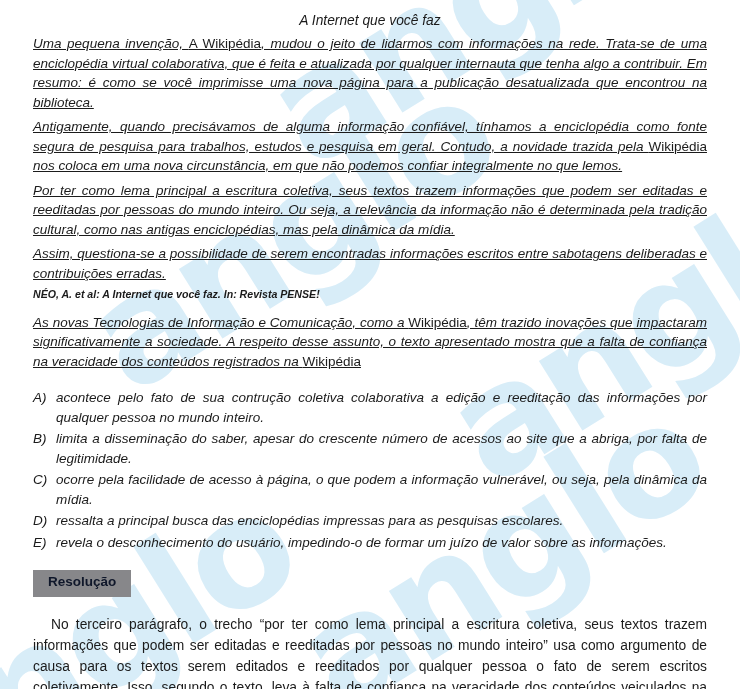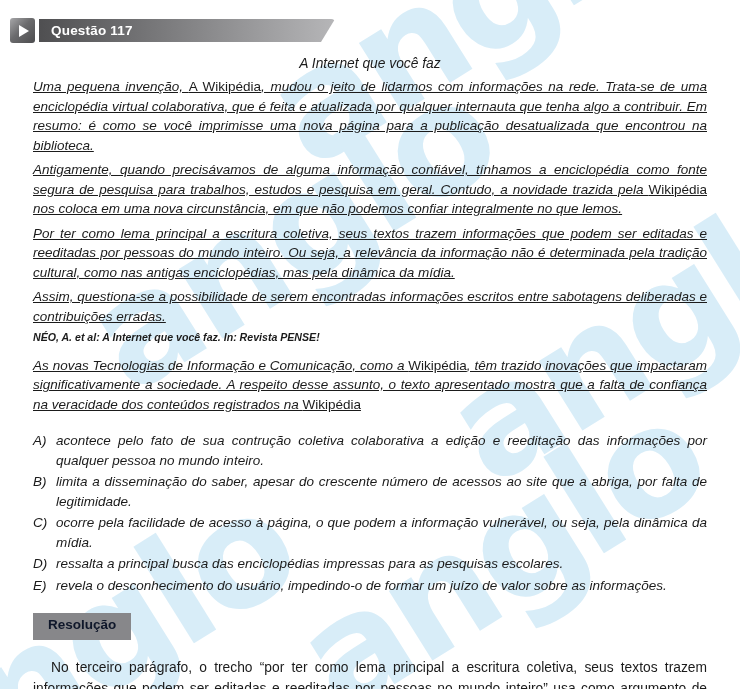--- a/index.html
+++ b/index.html
@@ -111,28 +111,20 @@
 <div class="page">
 
   <div class="wm-layer">
     <span class="wm wm1">anglo</span>
     <span class="wm wm2">anglo</span>
     <span class="wm wm3">anglo</span>
     <span class="wm wm4">anglo</span>
     <span class="wm wm5">anglo</span>
   </div>
 
-  <div class="q-header">
-    <div class="arrow-box">
-      <div class="arrow-tri"></div>
-    </div>
-    <div class="q-bar">
-      <span>Questão 117</span>
-    </div>
-  </div>
 
   <div class="content">
 
     <div class="title">A Internet que você faz</div>
 
     <p class="para"><span>Uma pequena invenção, </span><span class="up">A Wikipédia</span><span>, mudou o jeito de lidarmos com informações na rede. Trata-se de uma enciclopédia virtual colaborativa, que é feita e atualizada por qualquer internauta que tenha algo a contribuir. Em resumo: é como se você imprimisse uma nova página para a publicação desatualizada que encontrou na biblioteca.</span></p>
     <p class="para"><span>Antigamente, quando precisávamos de alguma informação confiável, tínhamos a enciclopédia como fonte segura de pesquisa para trabalhos, estudos e pesquisa em geral. Contudo, a novidade trazida pela </span><span class="up">Wikipédia</span><span> nos coloca em uma nova circunstância, em que não podemos confiar integralmente no que lemos.</span></p>
     <p class="para"><span>Por ter como lema principal a escritura coletiva, seus textos trazem informações que podem ser editadas e reeditadas por pessoas do mundo inteiro. Ou seja, a relevância da informação não é determinada pela tradição cultural, como nas antigas enciclopédias, mas pela dinâmica da mídia.</span></p>
     <p class="para"><span>Assim, questiona-se a possibilidade de serem encontradas informações escritos entre sabotagens deliberadas e contribuições erradas.</span></p>
 

